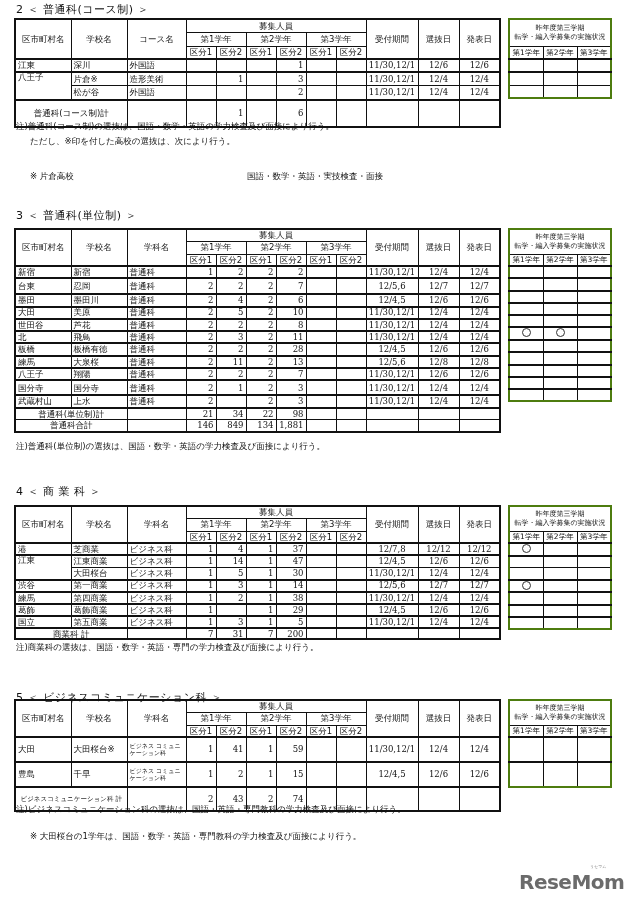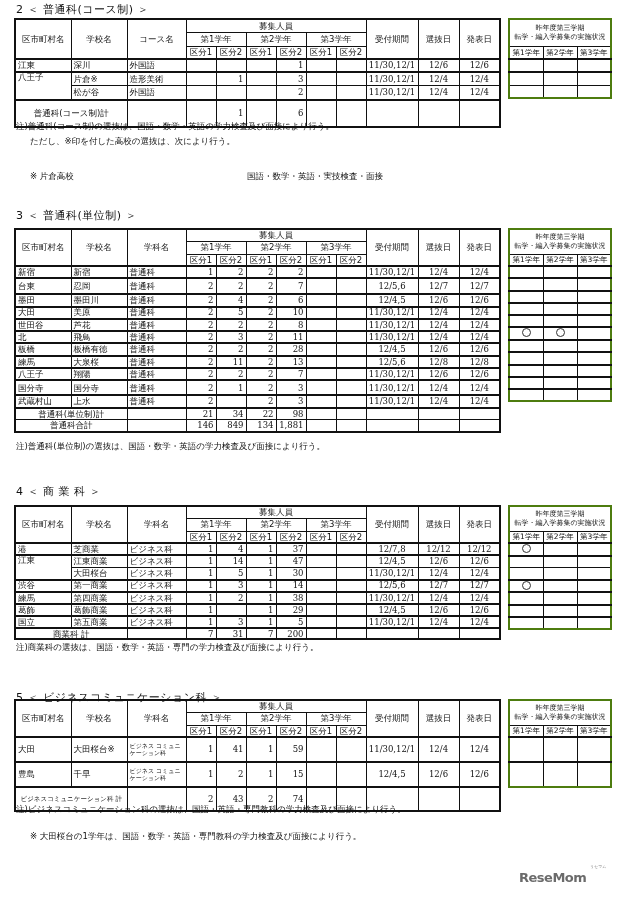--- a/index.html
+++ b/index.html
@@ -30,21 +30,21 @@
   .hdr { text-align: center; font-family: "DejaVu Sans", "Liberation Sans", sans-serif; }
   .tl { text-align: left; font-family: "DejaVu Sans", "Liberation Sans", sans-serif; }
   .num { text-align: right; }
   .ctr { text-align: center; }
   .small2 { font-size: 6px; line-height: 1.1; white-space: normal; font-family: "DejaVu Sans", "Liberation Sans", sans-serif; }
   .sideh { font-size: 7px; text-align: center; white-space: normal; line-height: 1.25; font-family: "DejaVu Sans", "Liberation Sans", sans-serif; }
   .sideg { font-size: 7.5px; text-align: center; padding: 0; font-family: "DejaVu Sans", "Liberation Sans", sans-serif; }
   .circle { display: inline-block; width: 7px; height: 7px; border: 1px solid #333; border-radius: 50%; }
   .thick-top td { border-top: 2px solid #111; }
   .logo {
-    position: absolute; left: 519px; top: 870px; font-size: 13px; font-weight: bold;
+    position: absolute; left: 519px; top: 870px; font-size: 20px; font-weight: bold;
     color: #6b6b6b; font-family: "DejaVu Sans", "Liberation Sans", sans-serif; letter-spacing: -0.5px;
   }
   .logo-kana { position: absolute; left: 590px; top: 864px; font-size: 4px; color: #888;
     font-family: "DejaVu Sans", "Liberation Sans", sans-serif; }
 </style>
 </head>
 <body>
 
 <div class="sec-title" style="top:2px;">2 ＜ 普通科(コース制) ＞</div>
 <table class="main" style="top:18px;">

